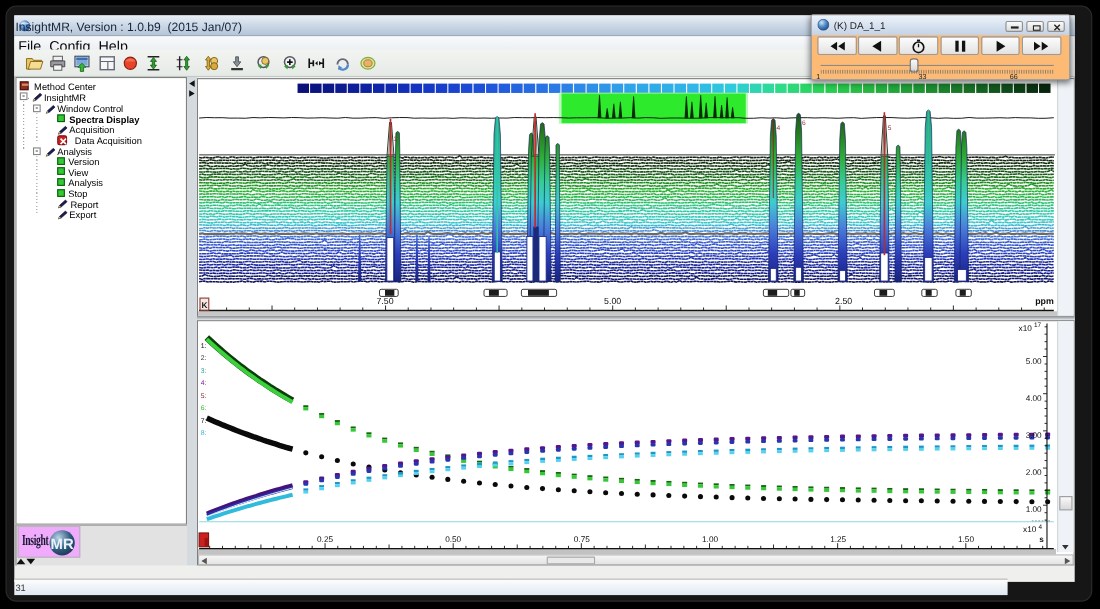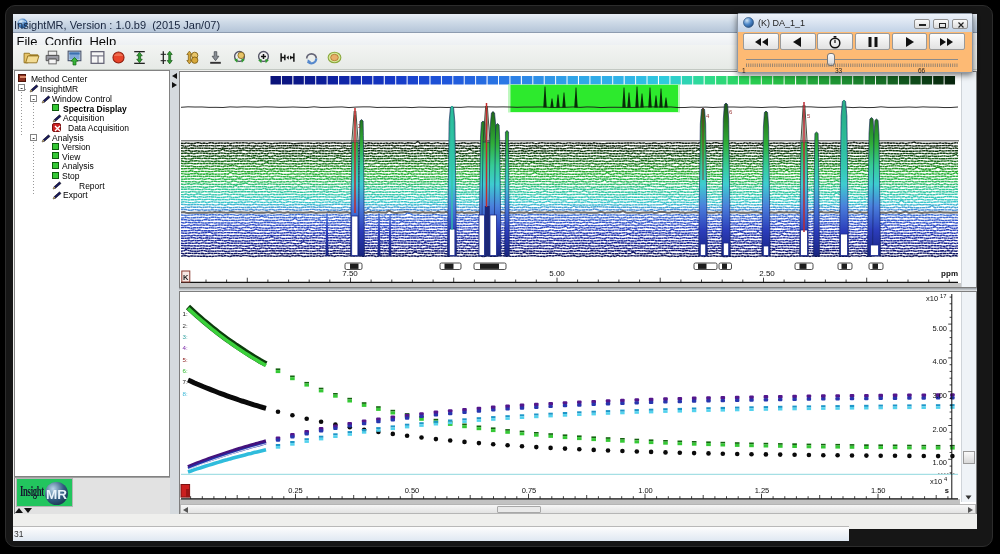--- a/index.html
+++ b/index.html
@@ -73,21 +73,21 @@
     <div style="position:absolute;left:52px;top:152.2px;width:7px;height:7px;background:#35c835;border:1px solid #0c5c0c"></div>
     <span style="position:absolute;left:62px;top:151.7px">View</span>
     <div style="position:absolute;left:52px;top:161.9px;width:7px;height:7px;background:#35c835;border:1px solid #0c5c0c"></div>
     <span style="position:absolute;left:62px;top:161.4px">Analysis</span>
     <div style="position:absolute;left:52px;top:171.6px;width:7px;height:7px;background:#35c835;border:1px solid #0c5c0c"></div>
     <span style="position:absolute;left:62px;top:171.1px">Stop</span>
     <svg style="position:absolute;left:52px;top:181px" width="10" height="9" viewBox="0 0 10 9">
       <path d="M1,8 L2.2,5.6 7.5,0.8 9,2.4 3.6,7.2 Z" fill="#1a1a5e" stroke="#000" stroke-width="0.5"></path>
       <path d="M1,8 l1.1-2.2 1.2,1.2 Z" fill="#e8c56a"></path>
     </svg>
-    <span style="position:absolute;left:79px;top:180.5px">Report</span>
+    <span style="position:absolute;left:64px;top:180.5px">Report</span>
     <svg style="position:absolute;left:52px;top:190.5px" width="10" height="9" viewBox="0 0 10 9">
       <path d="M1,8 L2.2,5.6 7.5,0.8 9,2.4 3.6,7.2 Z" fill="#1a1a5e" stroke="#000" stroke-width="0.5"></path>
       <path d="M1,8 l1.1-2.2 1.2,1.2 Z" fill="#e8c56a"></path>
     </svg>
     <span style="position:absolute;left:63px;top:190px">Export</span>
     <div style="position:absolute;left:25px;top:88.5px;width:3px;height:1px;background-image:repeating-linear-gradient(90deg,#999 0 1px,transparent 1px 3px)"></div>
     <div style="position:absolute;left:21px;top:92px;width:1px;height:45px;background-image:repeating-linear-gradient(#999 0 1px,transparent 1px 3px)"></div>
     <div style="position:absolute;left:33px;top:103px;width:1px;height:26px;background-image:repeating-linear-gradient(#999 0 1px,transparent 1px 3px)"></div>
     <div style="position:absolute;left:33px;top:142px;width:1px;height:52px;background-image:repeating-linear-gradient(#999 0 1px,transparent 1px 3px)"></div>
   </div>
@@ -918,39 +918,39 @@
     <text x="926" y="301" font-family="Liberation Sans, sans-serif" font-size="7.5" fill="#111">x10</text>
     <text x="940" y="297.5" font-family="Liberation Sans, sans-serif" font-size="5.8" fill="#111">17</text>
     <text x="930" y="484" font-family="Liberation Sans, sans-serif" font-size="7.5" fill="#111">x10</text>
     <text x="944" y="480.5" font-family="Liberation Sans, sans-serif" font-size="5.8" fill="#111">4</text>
     <text x="949" y="493" font-family="Liberation Sans, sans-serif" font-size="7.5" font-weight="bold" fill="#111" text-anchor="end">s</text>
     <rect x="181" y="484.5" width="8.6" height="12.6" fill="#cc1f1f" stroke="#7d1212"></rect>
     <rect x="186" y="489" width="3.6" height="8.1" fill="#9c1414"></rect>
   </svg>
 
 <div class="abs" style="left:14px;top:477px;width:156px;height:37px;background:#e2e2e2;border-left:1px solid #828282;border-top:1px solid #a0a0a0;z-index:5"></div>
-<div class="abs" style="left:16px;top:478px;width:57px;height:29px;background:#22c55e;border:1px solid #b5b5b5;z-index:6">
+<div class="abs" style="left:16px;top:478px;width:57px;height:29px;background:#f0abfc;border:1px solid #b5b5b5;z-index:6">
   <span class="abs" style="left:3px;top:5px;font-family:'Liberation Serif',serif;font-size:14px;font-weight:bold;color:#15152e;transform:scaleX(0.62);transform-origin:0 0;letter-spacing:-0.5px">Insight</span>
   <svg class="abs" style="left:27px;top:2px" width="25" height="25" viewBox="0 0 25 25">
       <defs>
         <radialGradient id="mrg" cx="0.35" cy="0.3" r="0.95">
           <stop offset="0" stop-color="#b9d4e8"></stop>
           <stop offset="0.5" stop-color="#30597e"></stop>
           <stop offset="1" stop-color="#0d2236"></stop>
         </radialGradient>
       </defs>
       <circle cx="12.5" cy="12.5" r="11.5" fill="url(#mrg)"></circle>
       <text x="12.5" y="18" text-anchor="middle" font-family="Liberation Sans" font-size="13.5" font-weight="bold" fill="#e8f2fa">MR</text>
     </svg>
 </div>
 <svg class="abs" style="left:15px;top:507px;z-index:6" width="18" height="7" viewBox="0 0 18 7">
     <path d="M0,6 L4,1 8,6 Z" fill="#111"></path>
     <path d="M9,1 h8 L13,6 Z" fill="#111"></path>
   </svg>
-<div class="abs" style="left:13px;top:526px;width:836px;height:15px;background:linear-gradient(#fdfdfd,#dfe8f2);border-top:1px solid #b8b8b8;z-index:5">
+<div class="abs" style="left:13px;top:526px;width:903px;height:15px;background:linear-gradient(#fdfdfd,#dfe8f2);border-top:1px solid #b8b8b8;z-index:5">
   <span class="abs" style="left:1px;top:2px;font-size:8.5px;color:#333">31</span>
 </div>
 
 <div class="abs" style="left:737px;top:13px;width:236px;height:60px;background:#fdba74;border:1px solid #8e99a6;border-radius:2px;box-shadow:0 2px 6px rgba(0,0,0,0.55);z-index:50">
   <div class="abs" style="left:0;top:0;width:234px;height:18px;background:linear-gradient(#eef3fa,#c2d2e6)">
     <svg class="abs" style="left:5px;top:3px" width="11" height="11" viewBox="0 0 11 11">
         <circle cx="5.5" cy="5.5" r="5" fill="url(#sph)"></circle>
         <circle cx="5.5" cy="5.5" r="5" fill="none" stroke="#1d4470" stroke-width="0.6"></circle>
       </svg>
     <span class="abs" style="left:20px;top:4px;font-size:9px;color:#1d1d1d">(K) DA_1_1</span>

